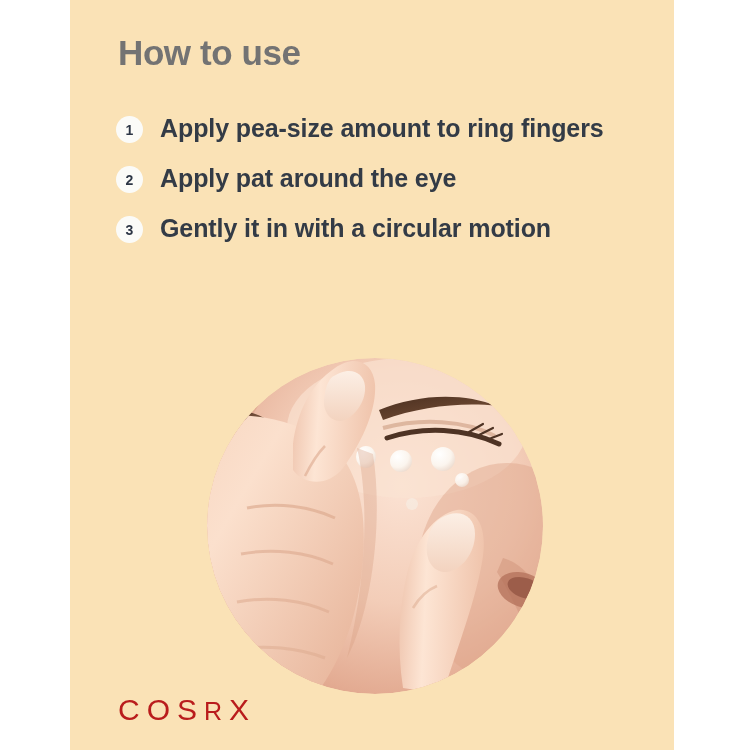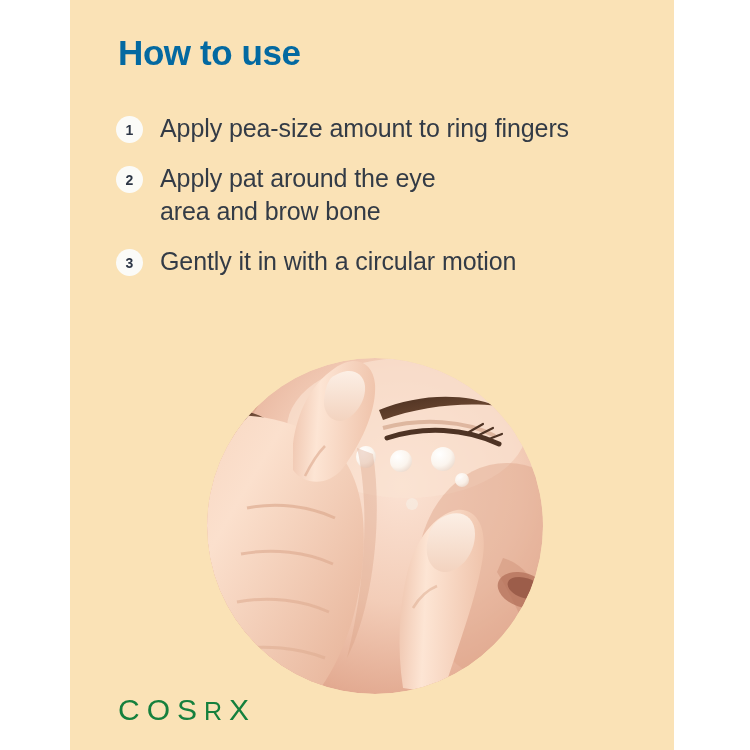--- a/index.html
+++ b/index.html
@@ -24,21 +24,21 @@
     overflow: hidden;
   }
 
   #page-title {
     position: absolute;
     left: 48px;
     top: 32px;
     font-size: 35px;
     font-weight: bold;
     letter-spacing: -0.4px;
-    color: #0369a1;
+    color: #737373;
     line-height: 1.2;
   }
 
   #steps {
     position: absolute;
     left: 46px;
     top: 112px;
     width: 540px;
   }
 
@@ -63,21 +63,21 @@
     margin-top: 4px;
     margin-right: 17px;
   }
 
   .step-text {
     flex: 1 1 auto;
     font-size: 25px;
     line-height: 33px;
     color: #333b46;
     letter-spacing: -0.1px;
-    font-weight: 400;
+    font-weight: 700;
   }
   .step-text .line { display: block; }
 
   #photo-wrap {
     position: absolute;
     left: 137px;
     top: 358px;
     width: 336px;
     height: 336px;
     border-radius: 50%;
@@ -86,21 +86,21 @@
 
   #photo-svg { display: block; width: 336px; height: 336px; }
 
   #brand-logo {
     position: absolute;
     left: 48px;
     top: 693px;
     font-size: 30px;
     font-weight: 500;
     letter-spacing: 7px;
-    color: #15803d;
+    color: #b91c1c;
   }
   #brand-logo .small-r { font-size: 25px; }
 </style>
 </head>
 <body>
 
 <div id="card">
 
   <div id="page-title">How to use</div>
 
@@ -110,21 +110,20 @@
       <div class="step-badge">1</div>
       <div class="step-text">
         <span class="line">Apply pea-size amount to ring fingers</span>
       </div>
     </div>
 
     <div class="step-row">
       <div class="step-badge">2</div>
       <div class="step-text">
         <span class="line">Apply pat around the eye</span>
-        <span class="line">area and brow bone</span>
       </div>
     </div>
 
     <div class="step-row">
       <div class="step-badge">3</div>
       <div class="step-text">
         <span class="line">Gently it in with a circular motion</span>
       </div>
     </div>
 

